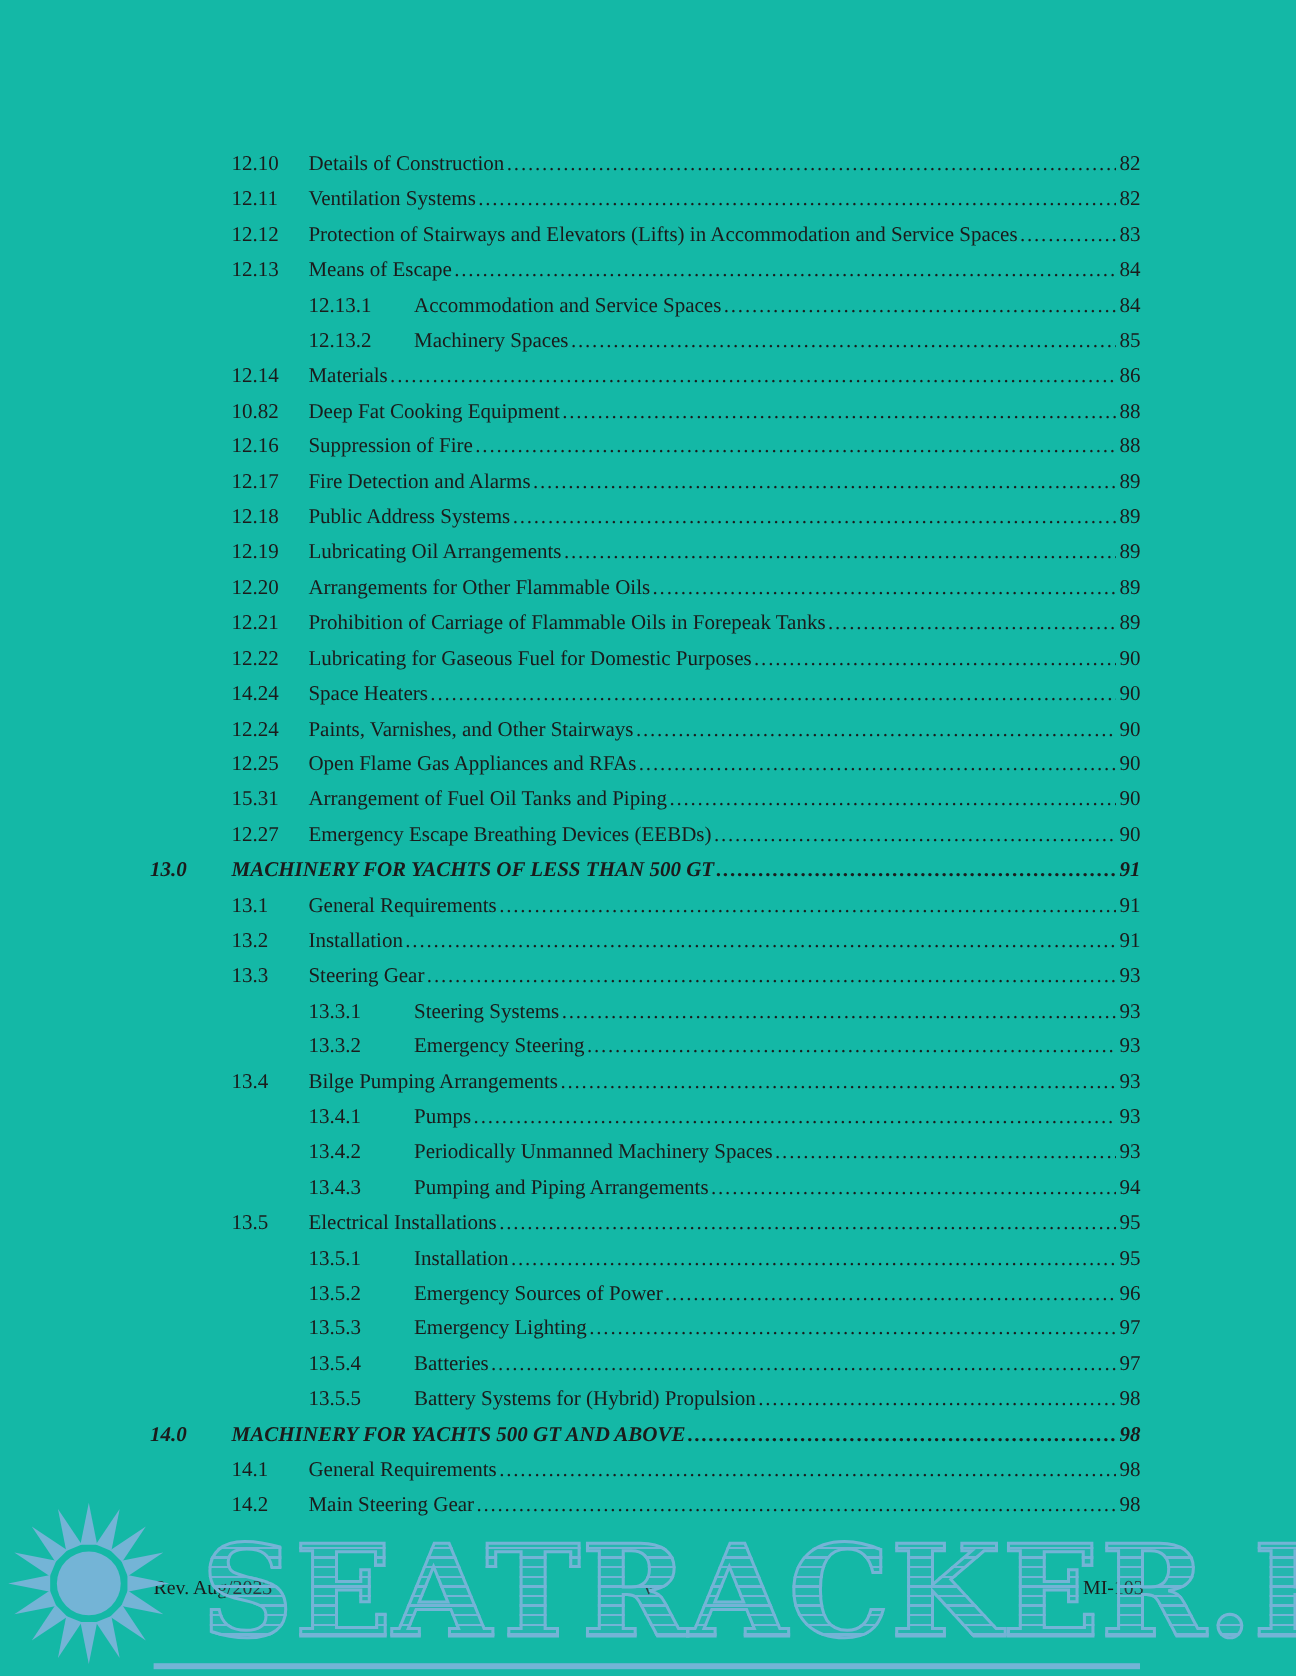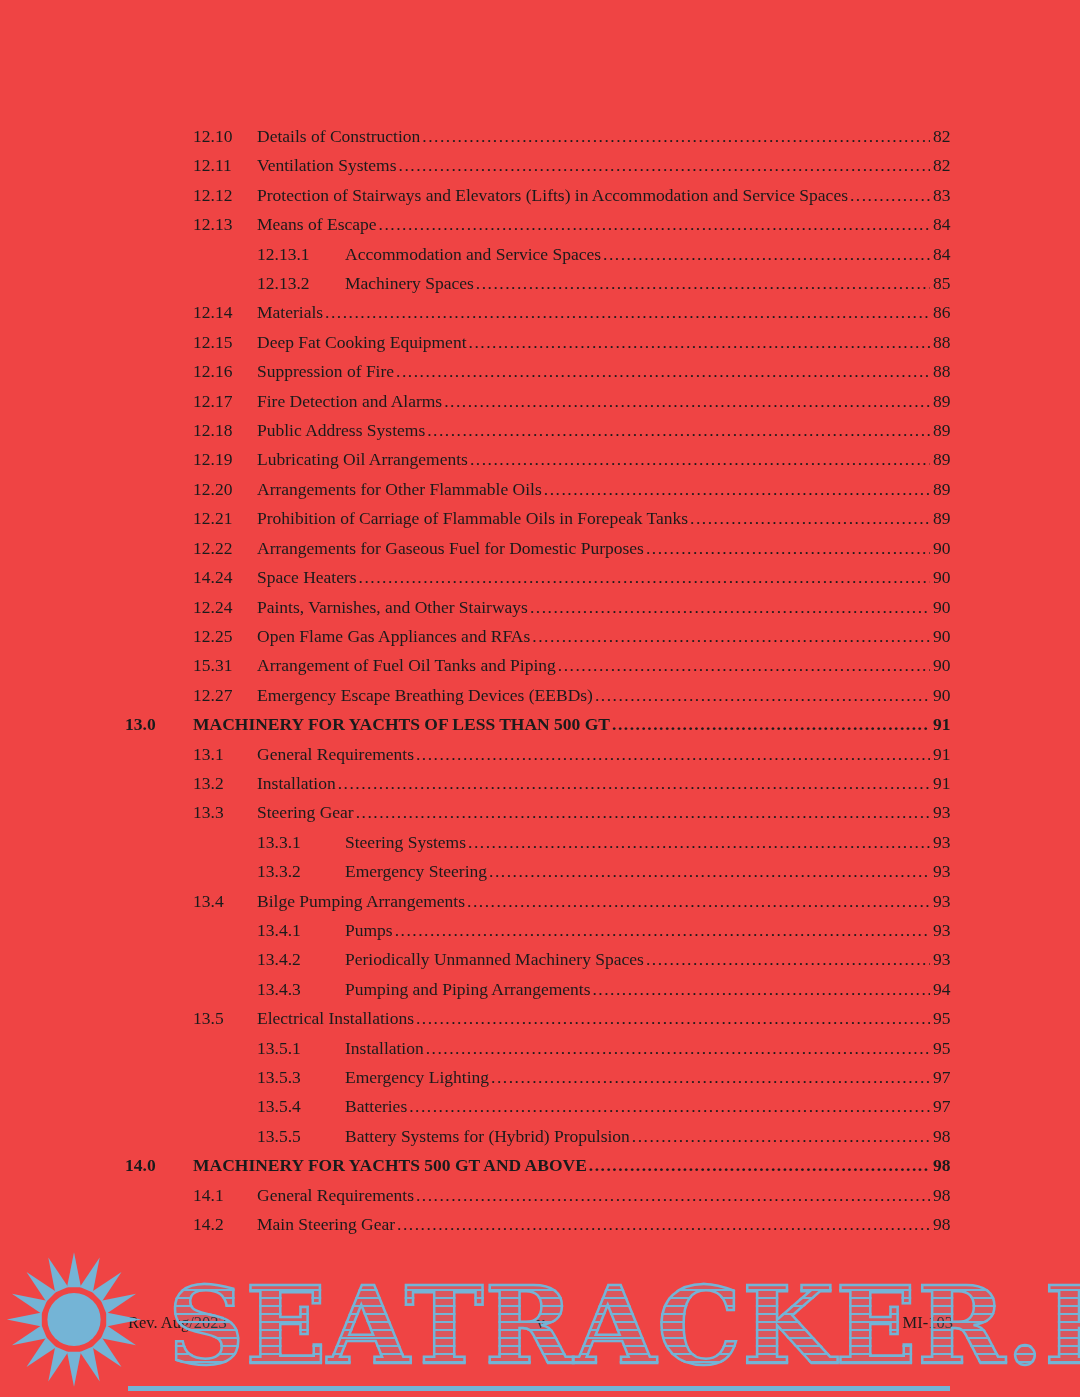--- a/index.html
+++ b/index.html
@@ -1,41 +1,41 @@
 <!DOCTYPE html>
 <html><head>
 <meta charset="utf-8">
 <style>
   * { margin: 0; padding: 0; box-sizing: border-box; }
   html, body { background: #ffffff; }
   .page {
     position: relative;
     width: 1080px;
     height: 1397px;
-    background: #ef4444;
+    background: #14b8a6;
     overflow: hidden;
     font-family: "Liberation Serif", "DejaVu Serif", serif;
     color: #1b1b1b;
   }
 
   
   .toc {
     position: absolute;
     left: 125px;
     top: 126px;
     width: 830px;
   }
   .toc-row {
     display: flex;
     align-items: baseline;
     height: 29.42px;
     font-size: 17.5px;
     white-space: nowrap;
   }
-  .toc-row.level-1 { font-weight: bold; }
+  .toc-row.level-1 { font-weight: bold; font-style: italic; }
   .toc-row.level-1 .toc-num { width: 68px; flex: none; }
   .toc-row.level-2 { padding-left: 68px; }
   .toc-row.level-2 .toc-num { width: 64px; flex: none; }
   .toc-row.level-3 { padding-left: 132px; }
   .toc-row.level-3 .toc-num { width: 88px; flex: none; }
   .toc-title { flex: none; }
   .toc-leader {
     flex: 1 1 0;
     min-width: 0;
     overflow: hidden;
@@ -150,21 +150,21 @@
       <span class="toc-leader"></span>
       <span class="toc-page">85</span>
     </div>
       <div class="toc-row level-2">
       <span class="toc-num">12.14</span>
       <span class="toc-title">Materials</span>
       <span class="toc-leader"></span>
       <span class="toc-page">86</span>
     </div>
       <div class="toc-row level-2">
-      <span class="toc-num">12.15</span>
+      <span class="toc-num">10.82</span>
       <span class="toc-title">Deep Fat Cooking Equipment</span>
       <span class="toc-leader"></span>
       <span class="toc-page">88</span>
     </div>
       <div class="toc-row level-2">
       <span class="toc-num">12.16</span>
       <span class="toc-title">Suppression of Fire</span>
       <span class="toc-leader"></span>
       <span class="toc-page">88</span>
     </div>
@@ -193,21 +193,21 @@
       <span class="toc-page">89</span>
     </div>
       <div class="toc-row level-2">
       <span class="toc-num">12.21</span>
       <span class="toc-title">Prohibition of Carriage of Flammable Oils in Forepeak Tanks</span>
       <span class="toc-leader"></span>
       <span class="toc-page">89</span>
     </div>
       <div class="toc-row level-2">
       <span class="toc-num">12.22</span>
-      <span class="toc-title">Arrangements for Gaseous Fuel for Domestic Purposes</span>
+      <span class="toc-title">Lubricating for Gaseous Fuel for Domestic Purposes</span>
       <span class="toc-leader"></span>
       <span class="toc-page">90</span>
     </div>
       <div class="toc-row level-2">
       <span class="toc-num">14.24</span>
       <span class="toc-title">Space Heaters</span>
       <span class="toc-leader"></span>
       <span class="toc-page">90</span>
     </div>
       <div class="toc-row level-2">
@@ -298,20 +298,26 @@
       <span class="toc-num">13.5</span>
       <span class="toc-title">Electrical Installations</span>
       <span class="toc-leader"></span>
       <span class="toc-page">95</span>
     </div>
       <div class="toc-row level-3">
       <span class="toc-num">13.5.1</span>
       <span class="toc-title">Installation</span>
       <span class="toc-leader"></span>
       <span class="toc-page">95</span>
+    </div>
+      <div class="toc-row level-3">
+      <span class="toc-num">13.5.2</span>
+      <span class="toc-title">Emergency Sources of Power</span>
+      <span class="toc-leader"></span>
+      <span class="toc-page">96</span>
     </div>
       <div class="toc-row level-3">
       <span class="toc-num">13.5.3</span>
       <span class="toc-title">Emergency Lighting</span>
       <span class="toc-leader"></span>
       <span class="toc-page">97</span>
     </div>
       <div class="toc-row level-3">
       <span class="toc-num">13.5.4</span>
       <span class="toc-title">Batteries</span>

